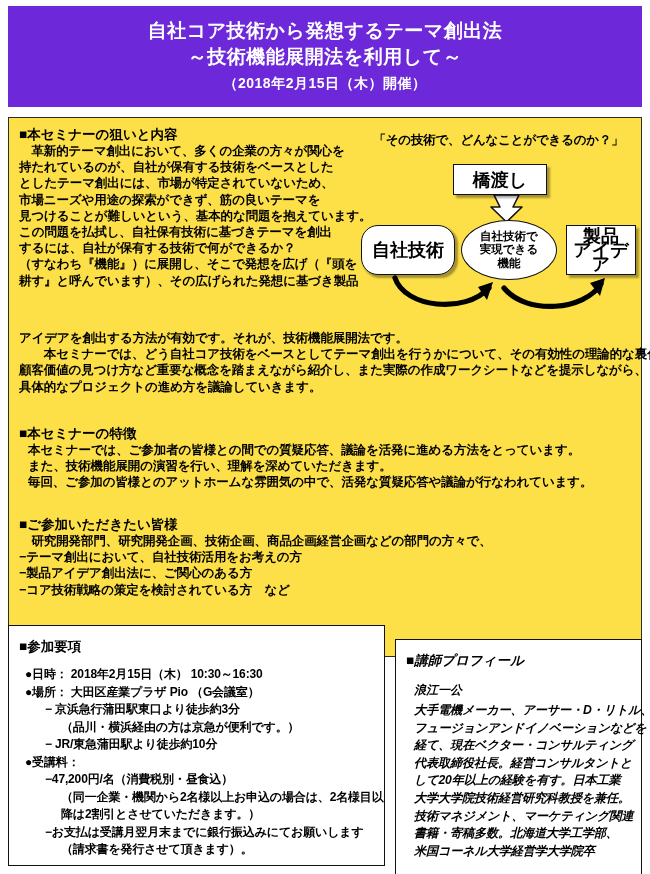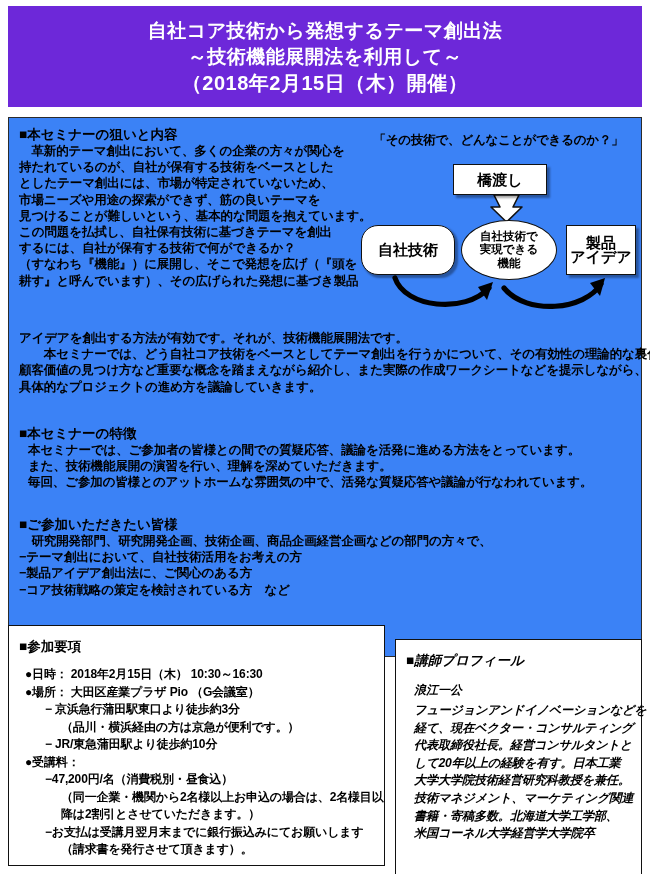--- a/index.html
+++ b/index.html
@@ -20,28 +20,28 @@
     display:flex;flex-direction:column;align-items:center;justify-content:center;
     box-sizing:border-box;
   }
   .header .hline{
     font-weight:bold;
     font-size:19px;
     line-height:26px;
     letter-spacing:0.5px;
     white-space:nowrap;
   }
-  .header .hline.l3{font-size:20px;}
+  .header .hline.l3{font-size:14px;}
 
   
   .mainframe{
     position:absolute;left:8px;top:117px;width:634px;height:540px;
     border:1px solid #2b2b2b;
     box-sizing:border-box;
-    background:#3b82f6;
+    background:#fde047;
   }
 
   .sec-head{
     font-weight:bold;font-size:13.5px;line-height:17px;
     margin:0;white-space:nowrap;
   }
   .body-line{
     font-size:12.5px;line-height:16.2px;font-weight:bold;
     white-space:nowrap;margin:0;
     letter-spacing:-0.1px;
@@ -59,21 +59,21 @@
     position:absolute;left:0;top:0;width:275px;text-align:center;
     font-size:12.5px;font-weight:bold;line-height:16px;white-space:nowrap;
     letter-spacing:-0.2px;
   }
   .dg-shape{
     position:absolute;
     border:1.6px solid #111;
     background:#fff;
     display:flex;align-items:center;justify-content:center;
     text-align:center;
-    font-size:15px;font-weight:bold;line-height:14px;
+    font-size:18px;font-weight:bold;line-height:14px;
     box-shadow:2.5px 2.5px 2px rgba(0,0,0,0.35);
     box-sizing:border-box;
   }
   .dg-bridge{left:92px;top:32px;width:94px;height:31px;}
   .dg-tech{left:0px;top:93px;width:94px;height:50px;border-radius:17px;}
   .dg-func{
     left:100px;top:88px;width:96px;height:60px;border-radius:50%;
     box-shadow:none;font-size:11.5px;line-height:13.5px;
   }
   .dg-idea{left:205px;top:93px;width:70px;height:50px;}
@@ -218,20 +218,21 @@
       <div class="bx-line lv3">降は2割引とさせていただきます。）</div>
       <div class="bx-line lv2">−お支払は受講月翌月末までに銀行振込みにてお願いします</div>
       <div class="bx-line lv3">（請求書を発行させて頂きます）。</div>
     </div>
   </div>
 
   <div class="box-right">
     <div class="bx-pad">
       <div class="bx-head">■講師プロフィール</div>
       <div class="pf-name">浪江一公</div>
+      <div class="pf-line">大手電機メーカー、アーサー・D・リトル、</div>
       <div class="pf-line">フュージョンアンドイノベーションなどを</div>
       <div class="pf-line">経て、現在ベクター・コンサルティング</div>
       <div class="pf-line">代表取締役社長。経営コンサルタントと</div>
       <div class="pf-line">して20年以上の経験を有す。日本工業</div>
       <div class="pf-line">大学大学院技術経営研究科教授を兼任。</div>
       <div class="pf-line">技術マネジメント、マーケティング関連</div>
       <div class="pf-line">書籍・寄稿多数。北海道大学工学部、</div>
       <div class="pf-line">米国コーネル大学経営学大学院卒</div>
     </div>
   </div>

